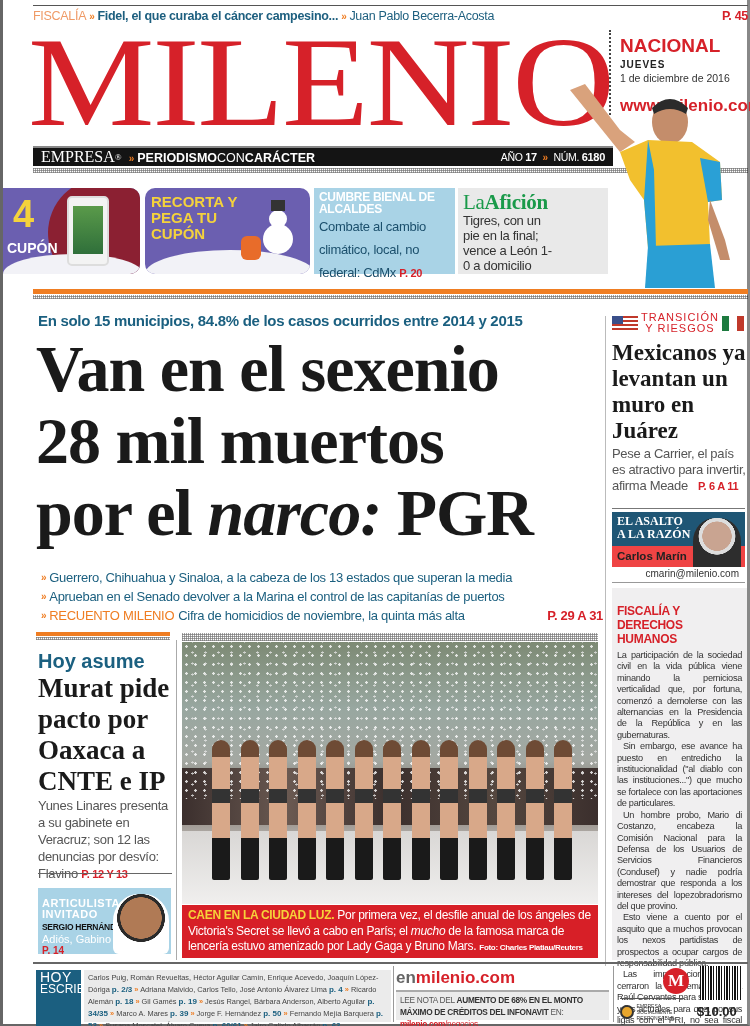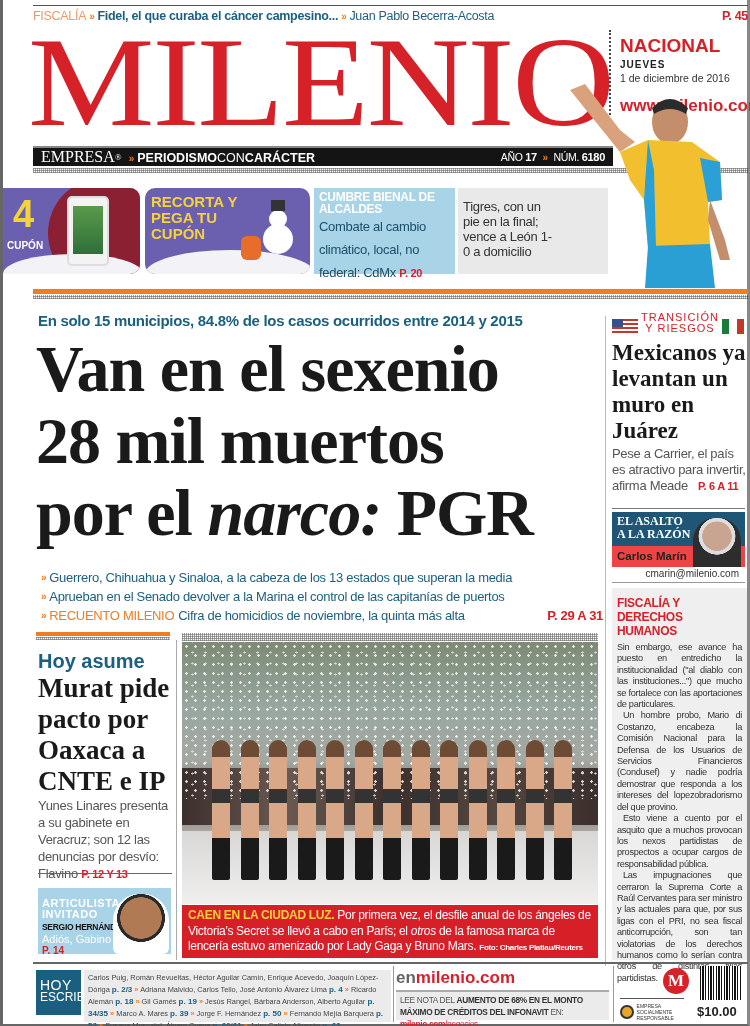--- a/index.html
+++ b/index.html
@@ -37,41 +37,41 @@
 #blackbar .anio b{font-size:11px}
 #dotsrow1{left:33px;top:168px;width:715px;height:5px}
 
 
 #player{left:560px;top:70px;width:180px;height:218px}
 
 
 #promo1{left:3px;top:188px;width:137px;height:86px;background:#6b5fb0;border-radius:0 10px 10px 0;overflow:hidden}
 #promo1 .circ{position:absolute;left:45px;top:-10px;width:110px;height:110px;border-radius:50%;background:#8b2032}
 #promo1 .num{position:absolute;left:10px;top:5px;font-size:38px;font-weight:bold;color:#f4d23c}
-#promo1 .cup{position:absolute;left:4px;top:52px;font-size:10px;font-weight:bold;color:#fff}
+#promo1 .cup{position:absolute;left:4px;top:52px;font-size:14px;font-weight:bold;color:#fff}
 #promo1 .phone{position:absolute;left:64px;top:8px;width:42px;height:70px;background:#f3f3f3;border-radius:5px;border:2px solid #ddd}
 #promo1 .screen{position:absolute;left:4px;top:8px;width:30px;height:48px;background:linear-gradient(#5a9a4a,#2f6f3a)}
 #promo1 .snow{position:absolute;left:0;bottom:0;width:140px;height:20px;background:#f2f2f7;border-radius:50% 50% 0 0/100% 100% 0 0}
 #promo2{left:145px;top:188px;width:165px;height:86px;background:#6b5fb0;border-radius:10px;overflow:hidden}
 #promo2 .t{position:absolute;left:6px;top:6px;font-size:15px;line-height:16px;font-weight:bold;color:#f4d23c}
 #promo2 .snow{position:absolute;left:0;bottom:0;width:170px;height:24px;background:#f2f2f7;border-radius:50% 50% 0 0/100% 100% 0 0}
 #promo2 .snowman{position:absolute;left:118px;top:36px;width:30px;height:30px;background:#fff;border-radius:50%}
 #promo2 .snowman2{position:absolute;left:124px;top:22px;width:18px;height:18px;background:#fff;border-radius:50%}
 #promo2 .hat{position:absolute;left:126px;top:12px;width:14px;height:11px;background:#333}
 #promo2 .kid{position:absolute;left:96px;top:48px;width:20px;height:24px;background:#e86c2a;border-radius:6px}
 
 #cumbre{left:314px;top:188px;width:141px;height:86px;background:#a9d3e6;padding:3px 5px}
 #cumbre .h{font-size:12px;line-height:12px;font-weight:bold;color:#fff}
 #cumbre .b{font-size:13px;line-height:23px;color:#1b4f6c;margin-top:0}
 #cumbre .p{color:#d62129;font-weight:bold;font-size:11px}
 
 #aficion{left:458px;top:188px;width:150px;height:86px;background:#e9e9e9;padding:3px 5px}
 #aficion .logo{font-family:"Liberation Serif",serif;font-size:21px;font-weight:bold;color:#1a9a4a;line-height:22px}
 #aficion .logo .la{font-weight:normal}
-#aficion .b{font-size:13px;line-height:15px;color:#333;margin-top:8px}
+#aficion .b{font-size:13px;line-height:15px;color:#333;margin-top:0}
 
 #orangebar{left:33px;top:289px;width:715px;height:5px;background:#ef7d22}
 #dotsrow2{left:33px;top:295px;width:715px;height:4px}
 
 
 #subhead{left:38px;top:312px;font-size:15px;font-weight:bold;color:#1b6080;letter-spacing:-0.3px}
 #headline{left:36px;top:333px;width:570px;font-family:"Liberation Serif",serif;font-weight:bold;font-size:66px;line-height:72px;color:#1a1a1a;letter-spacing:-1px}
 #headline i{font-style:italic}
 #bullets{left:38px;top:568px;width:565px;font-size:13px;line-height:19px;color:#1b5f7f}
 #bullets .row{display:flex;align-items:center;white-space:nowrap}
@@ -102,45 +102,45 @@
 #photo .crowd{position:absolute;left:0;top:48%;width:100%;height:22%;background:linear-gradient(90deg,#3b2f2d,#6b5a52,#3b2f2d,#55473f,#3b2f2d)}
 #photo .stage{position:absolute;left:0;bottom:0;width:100%;height:28%;background:linear-gradient(#d9d7d5,#f0efee)}
 #photo .models{position:absolute;left:30px;top:88px;width:360px;height:150px;display:flex;justify-content:space-between;align-items:flex-end}
 #photo .m{width:18px;height:140px;background:linear-gradient(#6e4b35 0 12%,#d8a889 12% 35%,#333 35% 45%,#d8a889 45% 70%,#1a1a1a 70%);border-radius:9px 9px 2px 2px}
 #caption{left:182px;top:905px;width:416px;height:53px;background:#d71f27;padding:3px 6px;color:#fff;font-size:12px;line-height:15.5px}
 #caption .h{color:#f6d23a;font-weight:bold}
 #caption .cr{font-size:8px;font-weight:bold}
 #caption .p{float:right;font-weight:bold;font-size:11px;margin-top:2px}
 
 
-#trans{left:612px;top:312px;width:132px;display:flex;align-items:flex-end}
+#trans{left:612px;top:312px;width:132px;display:flex;align-items:center}
 #trans .us{width:26px;height:15px;background:repeating-linear-gradient(#c0392b 0 2px,#fff 2px 4px);position:relative}
 #trans .us:before{content:"";position:absolute;left:0;top:0;width:11px;height:8px;background:#3a4f8a}
 #trans .mx{width:22px;height:15px;background:linear-gradient(90deg,#1d7a3f 0 33%,#fff 33% 66%,#c0392b 66%)}
 #trans .t{flex:1;text-align:center;font-size:11px;line-height:11px;color:#d62129;letter-spacing:1px}
 #mexicanos{left:612px;top:340px;width:135px;font-family:"Liberation Serif",serif;font-weight:bold;font-size:23px;line-height:26px;color:#1a1a1a}
 #pese{left:612px;top:446px;width:135px;font-size:13px;line-height:16px;color:#555}
 #pese .p{color:#d62129;font-weight:bold;font-size:11px;margin-left:10px}
 #rline1{left:612px;top:508px;width:133px;border-top:1px solid #777}
 #asalto{left:612px;top:512px;width:133px;height:55px;background:#ef4444;overflow:hidden}
 #asalto .blue{position:absolute;left:0;top:0;width:100%;height:34px;background:#1f5675}
 #asalto .h{position:absolute;left:5px;top:3px;font-family:"Liberation Serif",serif;font-weight:bold;color:#fff;font-size:12px;line-height:13px}
 #asalto .n{position:absolute;left:5px;top:38px;font-size:11.5px;font-weight:bold;color:#222}
 #asalto .face{position:absolute;right:4px;top:6px;width:48px;height:52px;border-radius:45% 45% 5% 5%;background:radial-gradient(circle at 50% 35%,#c9a491 0 35%,#ddd 36% 44%,#2d2d2d 45%)}
 #email{left:612px;top:568px;width:133px;text-align:right;font-size:10px;color:#333;padding-right:6px}
 #rline2{left:612px;top:582px;width:133px;border-top:1px solid #999}
-#column{left:612px;top:588px;width:135px;height:372px;background:#f0eff0;padding:8px 5px}
+#column{left:612px;top:588px;width:135px;height:372px;background:#f0eff0;padding:16px 5px}
 #column .h{font-size:12px;font-weight:bold;color:#d62129;line-height:14px;letter-spacing:-0.3px}
 #column .body{margin-top:4px;font-size:9.2px;line-height:11.4px;color:#333;text-align:justify}
 #column .body p{text-indent:6px}
 #column .body p:first-child{text-indent:0}
 
 
 #bline{left:33px;top:962px;width:715px;border-top:2px solid #666}
-#hoyesc{left:36px;top:970px;width:45px;height:45px;background:#1b5f80;padding:8px 4px;color:#fff}
+#hoyesc{left:36px;top:970px;width:45px;height:57px;background:#1b5f80;padding:0 4px;color:#fff}
 #hoyesc .a{font-size:14px;line-height:14px;letter-spacing:.5px}
 #hoyesc .b{font-size:12px;font-weight:normal;line-height:10px}
 #writers{left:84px;top:970px;width:307px;height:52px;background:#ebebeb;padding:2px 4px;font-size:7.4px;line-height:12px;color:#444}
 #writers .p{color:#1b6080;font-weight:bold;font-size:8px}
 #writers .s{color:#ef7d22;font-weight:bold}
 #bvsep{left:393px;top:966px;height:56px;border-left:1px solid #999}
 #enmil{left:396px;top:968px;font-size:17px;font-weight:bold;color:#666}
 #enmil span{color:#d62129}
 #enmilBox{left:396px;top:990px;width:213px;height:30px;background:#ebebeb;border-top:2px solid #aaa;padding:2px 4px;font-size:8.3px;line-height:12px;color:#555}
 #enmilBox b{color:#333}
@@ -200,20 +200,21 @@
   <div class="kid"></div>
   <div class="snowman"></div>
   <div class="snowman2"></div>
   <div class="hat"></div>
 </div>
 <div class="abs cond" id="cumbre">
   <div class="h">CUMBRE BIENAL DE ALCALDES</div>
   <div class="b"><span>Combate al cambio climático, local, no federal: CdMx</span> <span class="p">P. 20</span></div>
 </div>
 <div class="abs cond" id="aficion">
+  <div class="logo"><span class="la">La</span><span>Afición</span></div>
   <div class="b" style="width:95px">Tigres, con un pie en la final; vence a León 1-0 a domicilio</div>
 </div>
 
 <svg class="abs" id="player" viewBox="0 0 180 218">
   <path d="M10 20 L25 14 L60 60 L75 72 L60 82 Z" fill="#d9a27c"></path>
   <ellipse cx="110" cy="52" rx="18" ry="22" fill="#c48d6b"></ellipse>
   <path d="M92 38 Q110 20 128 38 L126 44 Q110 34 94 44 Z" fill="#2b2b2b"></path>
   <path d="M60 82 L88 70 L132 72 L160 92 L162 130 L148 132 L150 175 L88 178 L84 130 L70 110 Z" fill="#f2c02e"></path>
   <path d="M88 70 L84 130 L88 178 L96 178 L94 100 Z" fill="#2aa0d6"></path>
   <path d="M140 88 L160 92 L162 130 L148 132 Z" fill="#2aa0d6"></path>
@@ -279,21 +280,21 @@
       <div class="m"></div>
       <div class="m"></div>
       <div class="m"></div>
       <div class="m"></div>
       <div class="m"></div>
       <div class="m"></div>
       <div class="m"></div>
   </div>
 </div>
 <div class="abs cond" id="caption">
-  <span class="h">CAEN EN LA CIUDAD LUZ.</span><span> Por primera vez, el desfile anual de los ángeles de Victoria's Secret se llevó a cabo en París; el </span><i>otros</i><span> de la famosa marca de lencería estuvo amenizado por Lady Gaga y Bruno Mars. </span><span class="cr">Foto: Charles Platiau/Reuters</span><span class="p">P. 58</span>
+  <span class="h">CAEN EN LA CIUDAD LUZ.</span><span> Por primera vez, el desfile anual de los ángeles de Victoria's Secret se llevó a cabo en París; el </span><i>mucho</i><span> de la famosa marca de lencería estuvo amenizado por Lady Gaga y Bruno Mars. </span><span class="cr">Foto: Charles Platiau/Reuters</span><span class="p">P. 58</span>
 </div>
 
 <div class="abs" id="trans">
   <span class="us"></span>
   <span class="t">TRANSICIÓN Y RIESGOS</span>
   <span class="mx"></span>
 </div>
 <div class="abs" id="mexicanos">Mexicanos ya levantan un muro en Juárez</div>
 <div class="abs cond" id="pese"><span>Pese a Carrier, el país es atractivo para invertir, afirma Meade</span><span class="p">P. 6 A 11</span></div>
 <div class="abs" id="rline1"></div>
@@ -301,20 +302,21 @@
   <div class="blue"></div>
   <div class="h" style="width:75px">EL ASALTO A LA RAZÓN</div>
   <div class="n">Carlos Marín</div>
   <div class="face"></div>
 </div>
 <div class="abs" id="email">cmarin@milenio.com</div>
 <div class="abs" id="rline2"></div>
 <div class="abs cond" id="column">
   <div class="h">FISCALÍA Y DERECHOS HUMANOS</div>
   <div class="body">
+    <p>La participación de la sociedad civil en la vida pública viene minando la perniciosa verticalidad que, por fortuna, comenzó a demolerse con las alternancias en la Presidencia de la República y en las gubernaturas.</p>
     <p>Sin embargo, ese avance ha puesto en entredicho la institucionalidad ("al diablo con las instituciones...") que mucho se fortalece con las aportaciones de particulares.</p>
     <p>Un hombre probo, Mario di Costanzo, encabeza la Comisión Nacional para la Defensa de los Usuarios de Servicios Financieros (Condusef) y nadie podría demostrar que responda a los intereses del lopezobradorismo del que provino.</p>
     <p>Esto viene a cuento por el asquito que a muchos provocan los nexos partidistas de prospectos a ocupar cargos de responsabilidad pública.</p>
     <p>Las impugnaciones que cerraron la Suprema Corte a Raúl Cervantes para ser ministro y las actuales para que, por sus ligas con el PRI, no sea fiscal anticorrupción, son tan violatorias de los derechos humanos como lo serían contra otros de distintas filias partidistas.</p>
 
   </div>
 </div>
 
 <div class="abs" id="bline"></div>
 <div class="abs" id="hoyesc">

